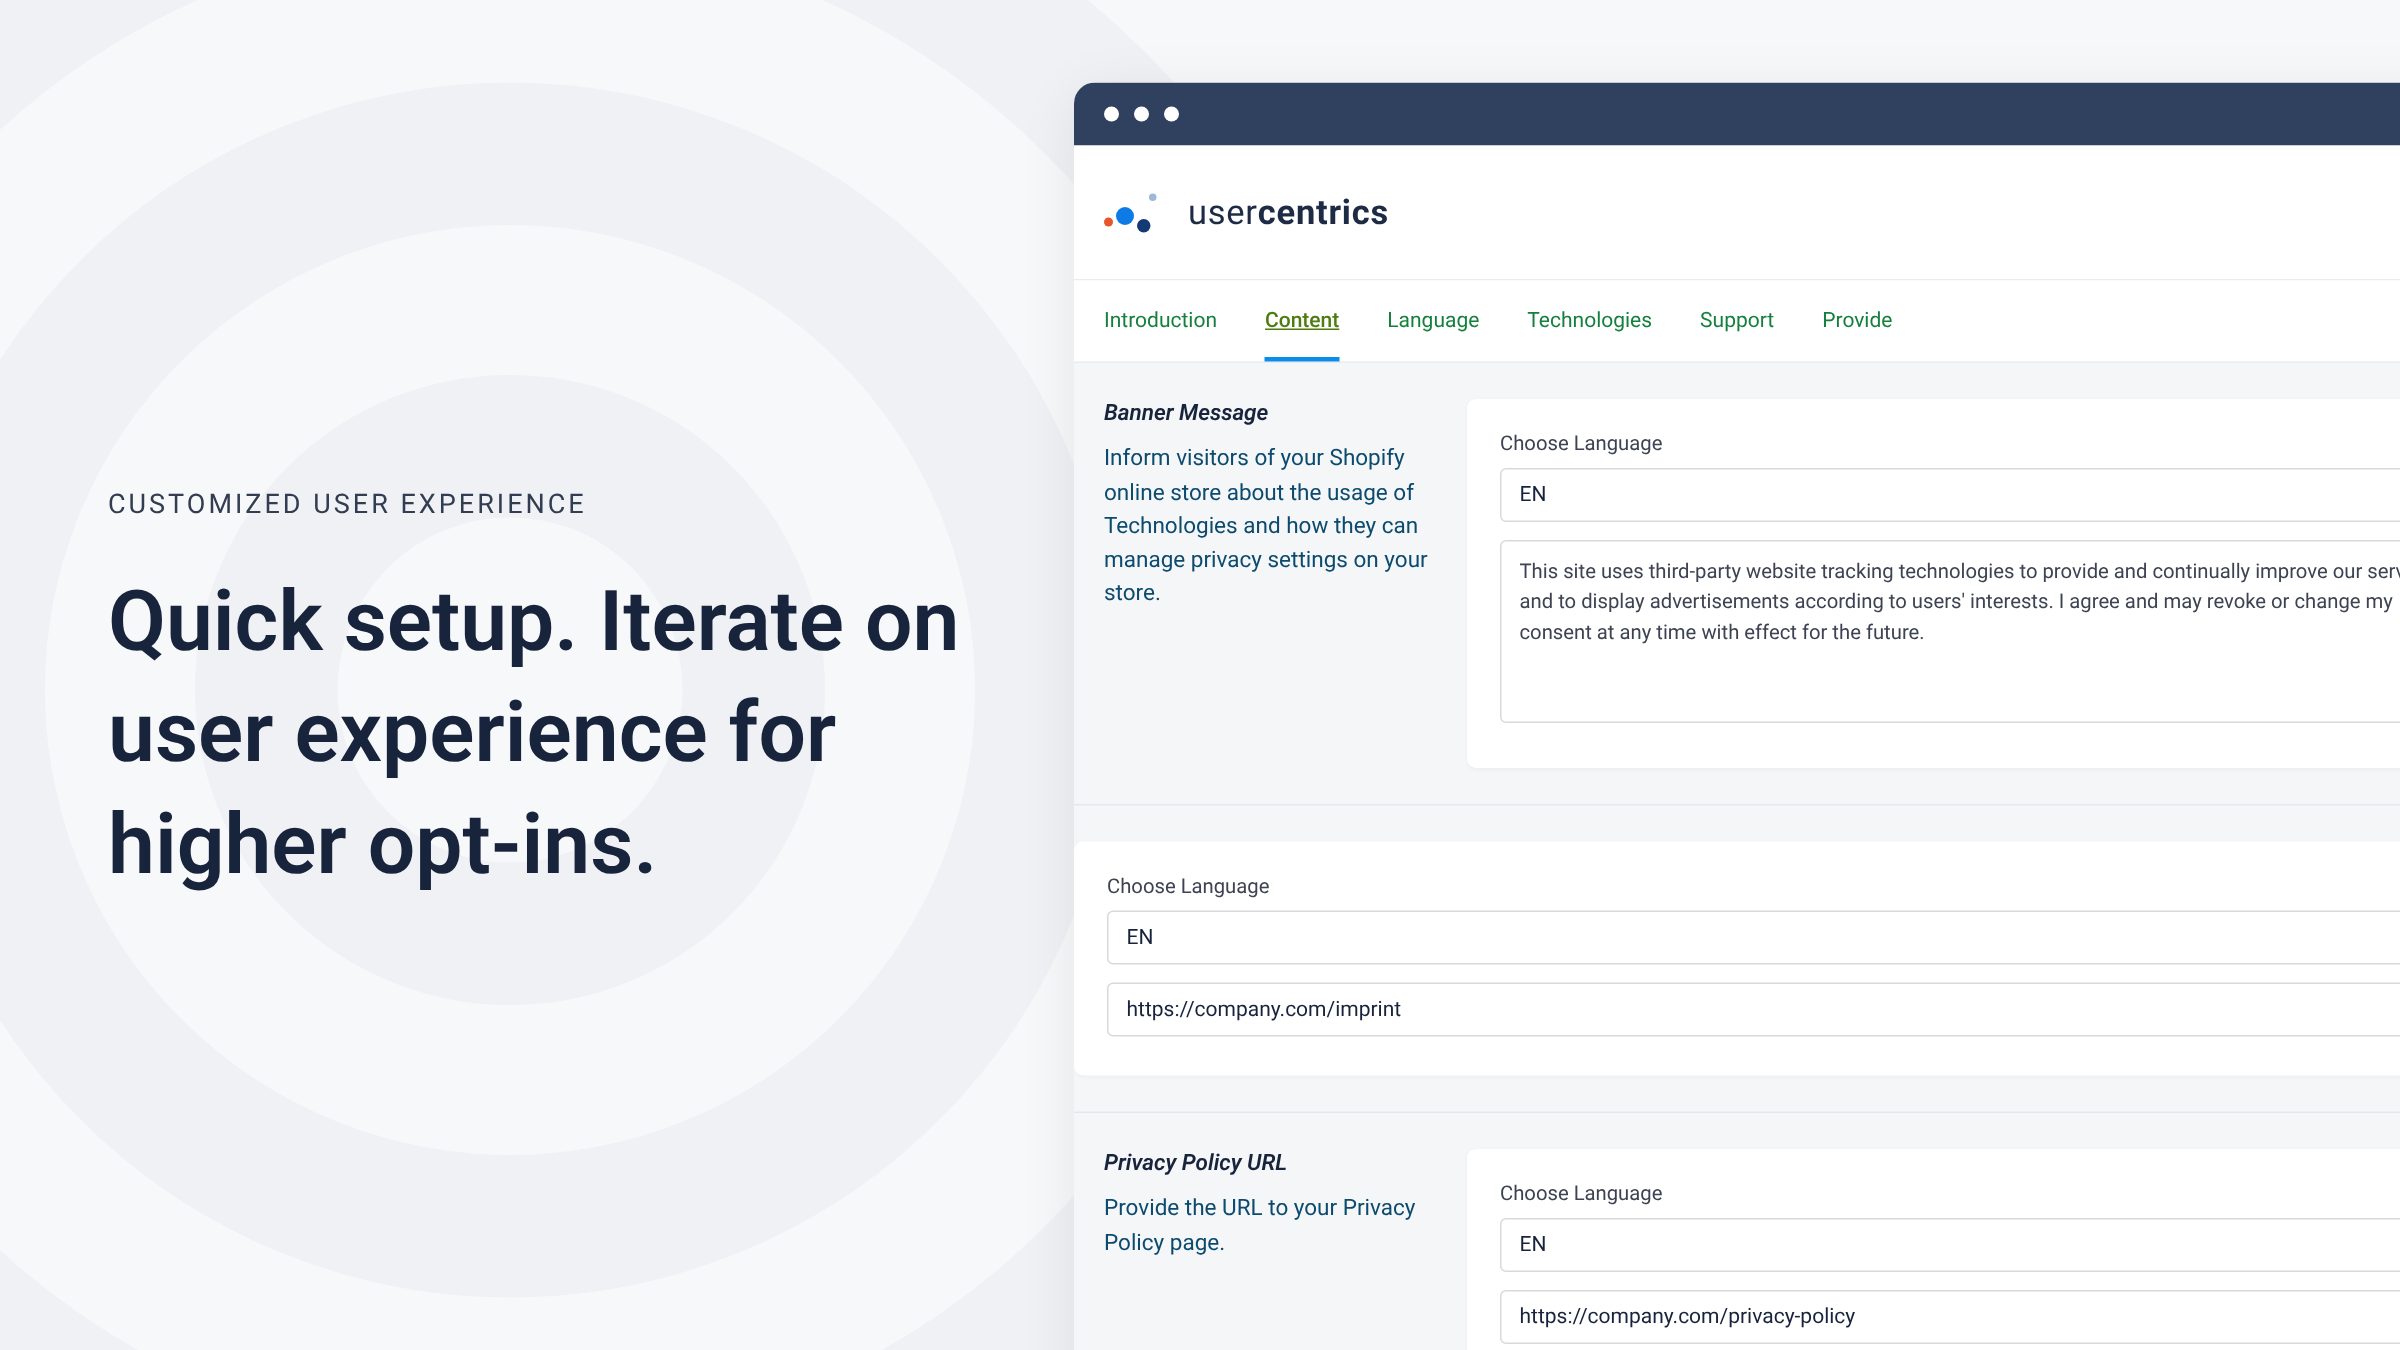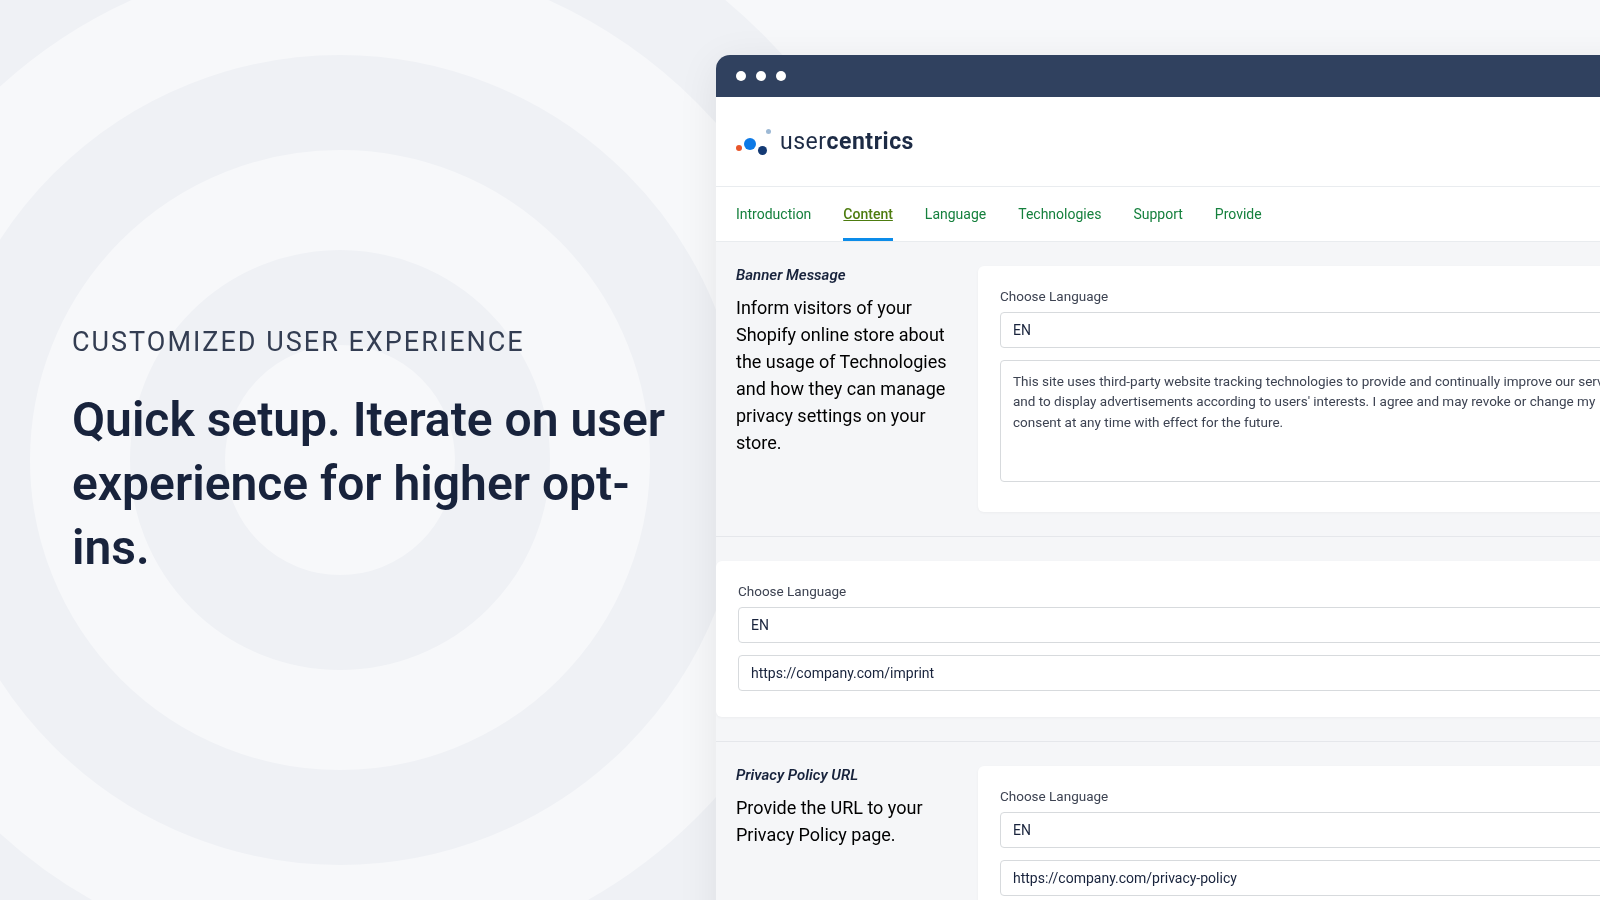--- a/index.html
+++ b/index.html
@@ -28,28 +28,28 @@
   .ring.r3 { width: 420px; height: 420px; left: 390px; top: 390px; }
 
   .hero {
     position: absolute;
     left: 72px;
     top: 326px;
     width: 600px;
     z-index: 2;
   }
   .eyebrow {
-    font-size: 27px;
+    font-size: 18px;
     letter-spacing: 2px;
     color: #333d52;
     font-weight: 400;
     margin-bottom: 30px;
   }
   .headline {
-    font-size: 48px;
+    font-size: 56px;
     line-height: 1.33;
     color: #18233c;
     font-weight: 600;
   }
 
   
   .window {
     position: absolute;
     left: 716px;
     top: 55px;
@@ -72,21 +72,21 @@
   .dot { width: 10px; height: 10px; border-radius: 50%; background: #fff; }
 
   .brandbar {
     height: 90px;
     background: #fff;
     border-bottom: 1px solid #e9ecef;
     display: flex;
     align-items: center;
     padding-left: 20px;
   }
-  .logo { display: flex; align-items: center; gap: 8px; }
+  .logo { display: flex; align-items: center; gap: 20px; }
   .logo-mark { position: relative; width: 36px; height: 32px; }
   .logo-mark span { position: absolute; border-radius: 50%; }
   .lm1 { width: 6px; height: 6px; background: #e8562a; left: 0; top: 19px; }
   .lm2 { width: 12px; height: 12px; background: #0e7ae6; left: 8px; top: 12px; }
   .lm3 { width: 9px; height: 9px; background: #143a74; left: 22px; top: 20px; }
   .lm4 { width: 5px; height: 5px; background: #9db9d5; left: 30px; top: 3px; }
   .logo-text { font-size: 23px; color: #1d2b45; font-weight: 400; letter-spacing: 0.5px; }
   .logo-text b { font-weight: 700; }
 
   .tabs {
@@ -128,23 +128,23 @@
     padding-right: 24px;
   }
   .section-title {
     font-size: 15px;
     font-weight: 600;
     color: #18233c;
     margin-bottom: 10px;
     font-style: italic;
   }
   .section-desc {
-    font-size: 18px;
+    font-size: 15px;
     line-height: 1.5;
-    color: #000000;
+    color: #0c4a6e;
   }
   .section-right {
     flex: 1;
     padding-right: 0;
   }
   .card {
     background: #fff;
     border-radius: 6px;
     padding: 22px 22px 26px 22px;
     box-shadow: 0 1px 3px rgba(0,0,0,0.04);

